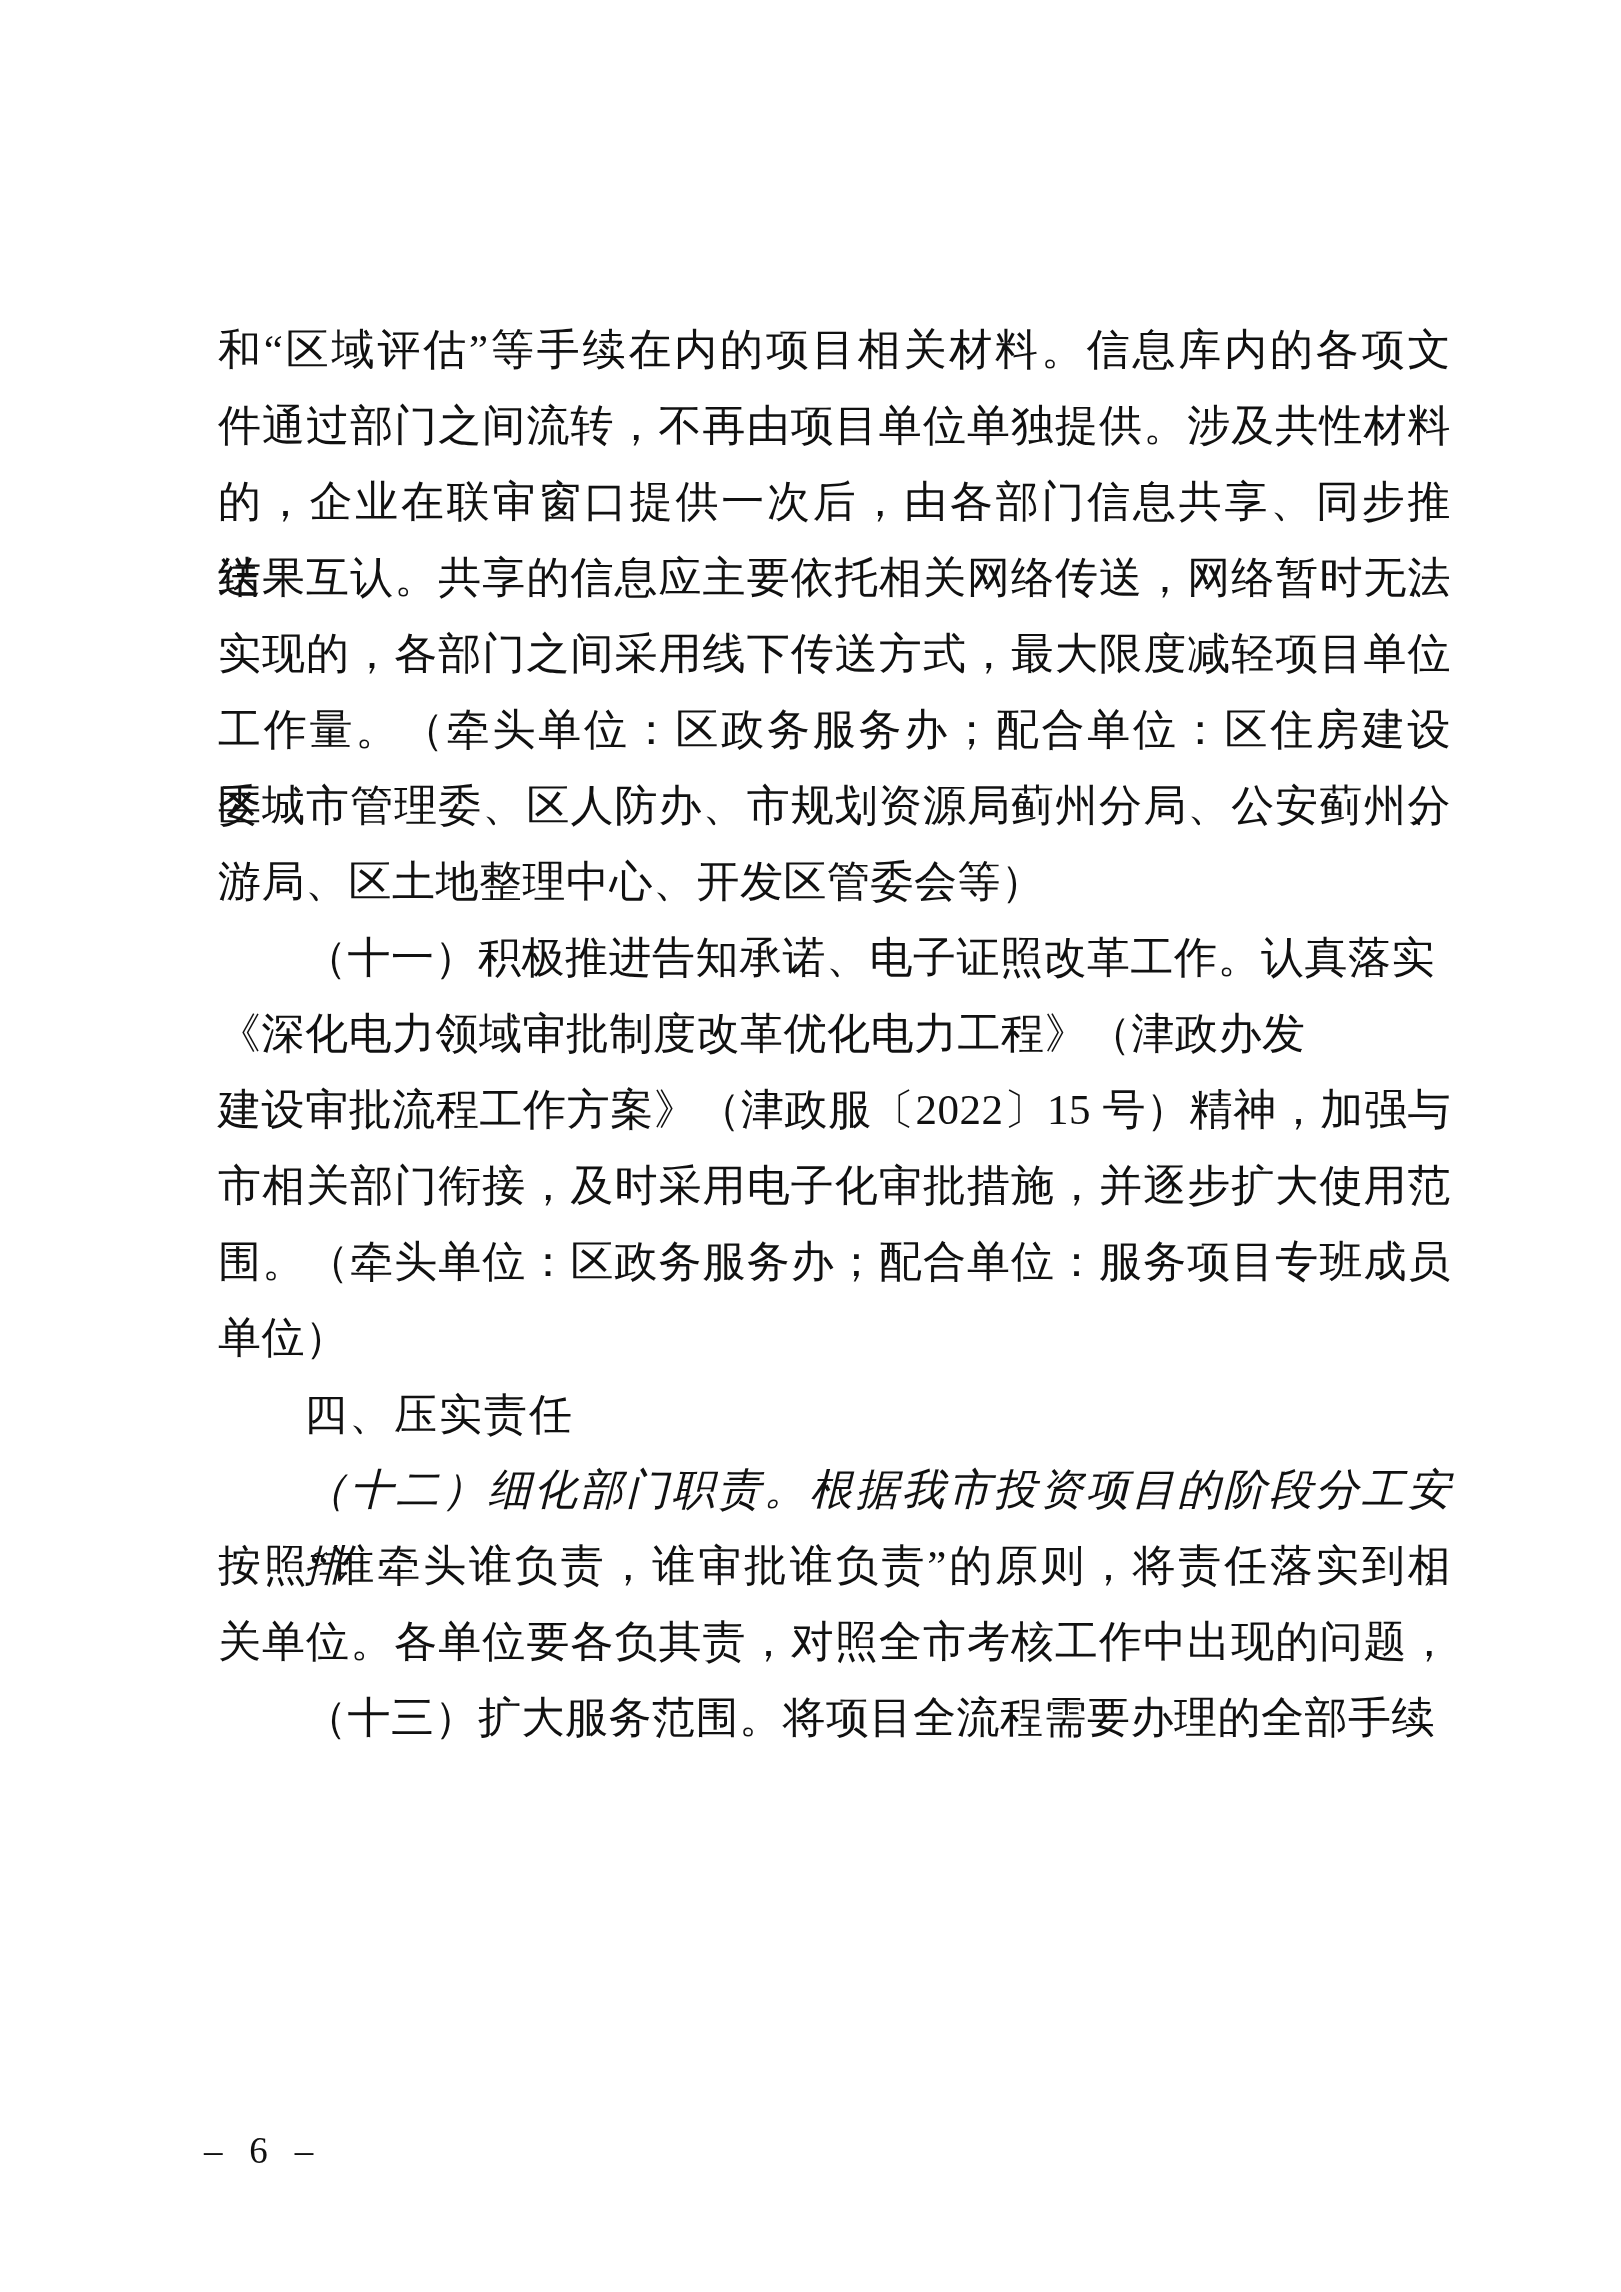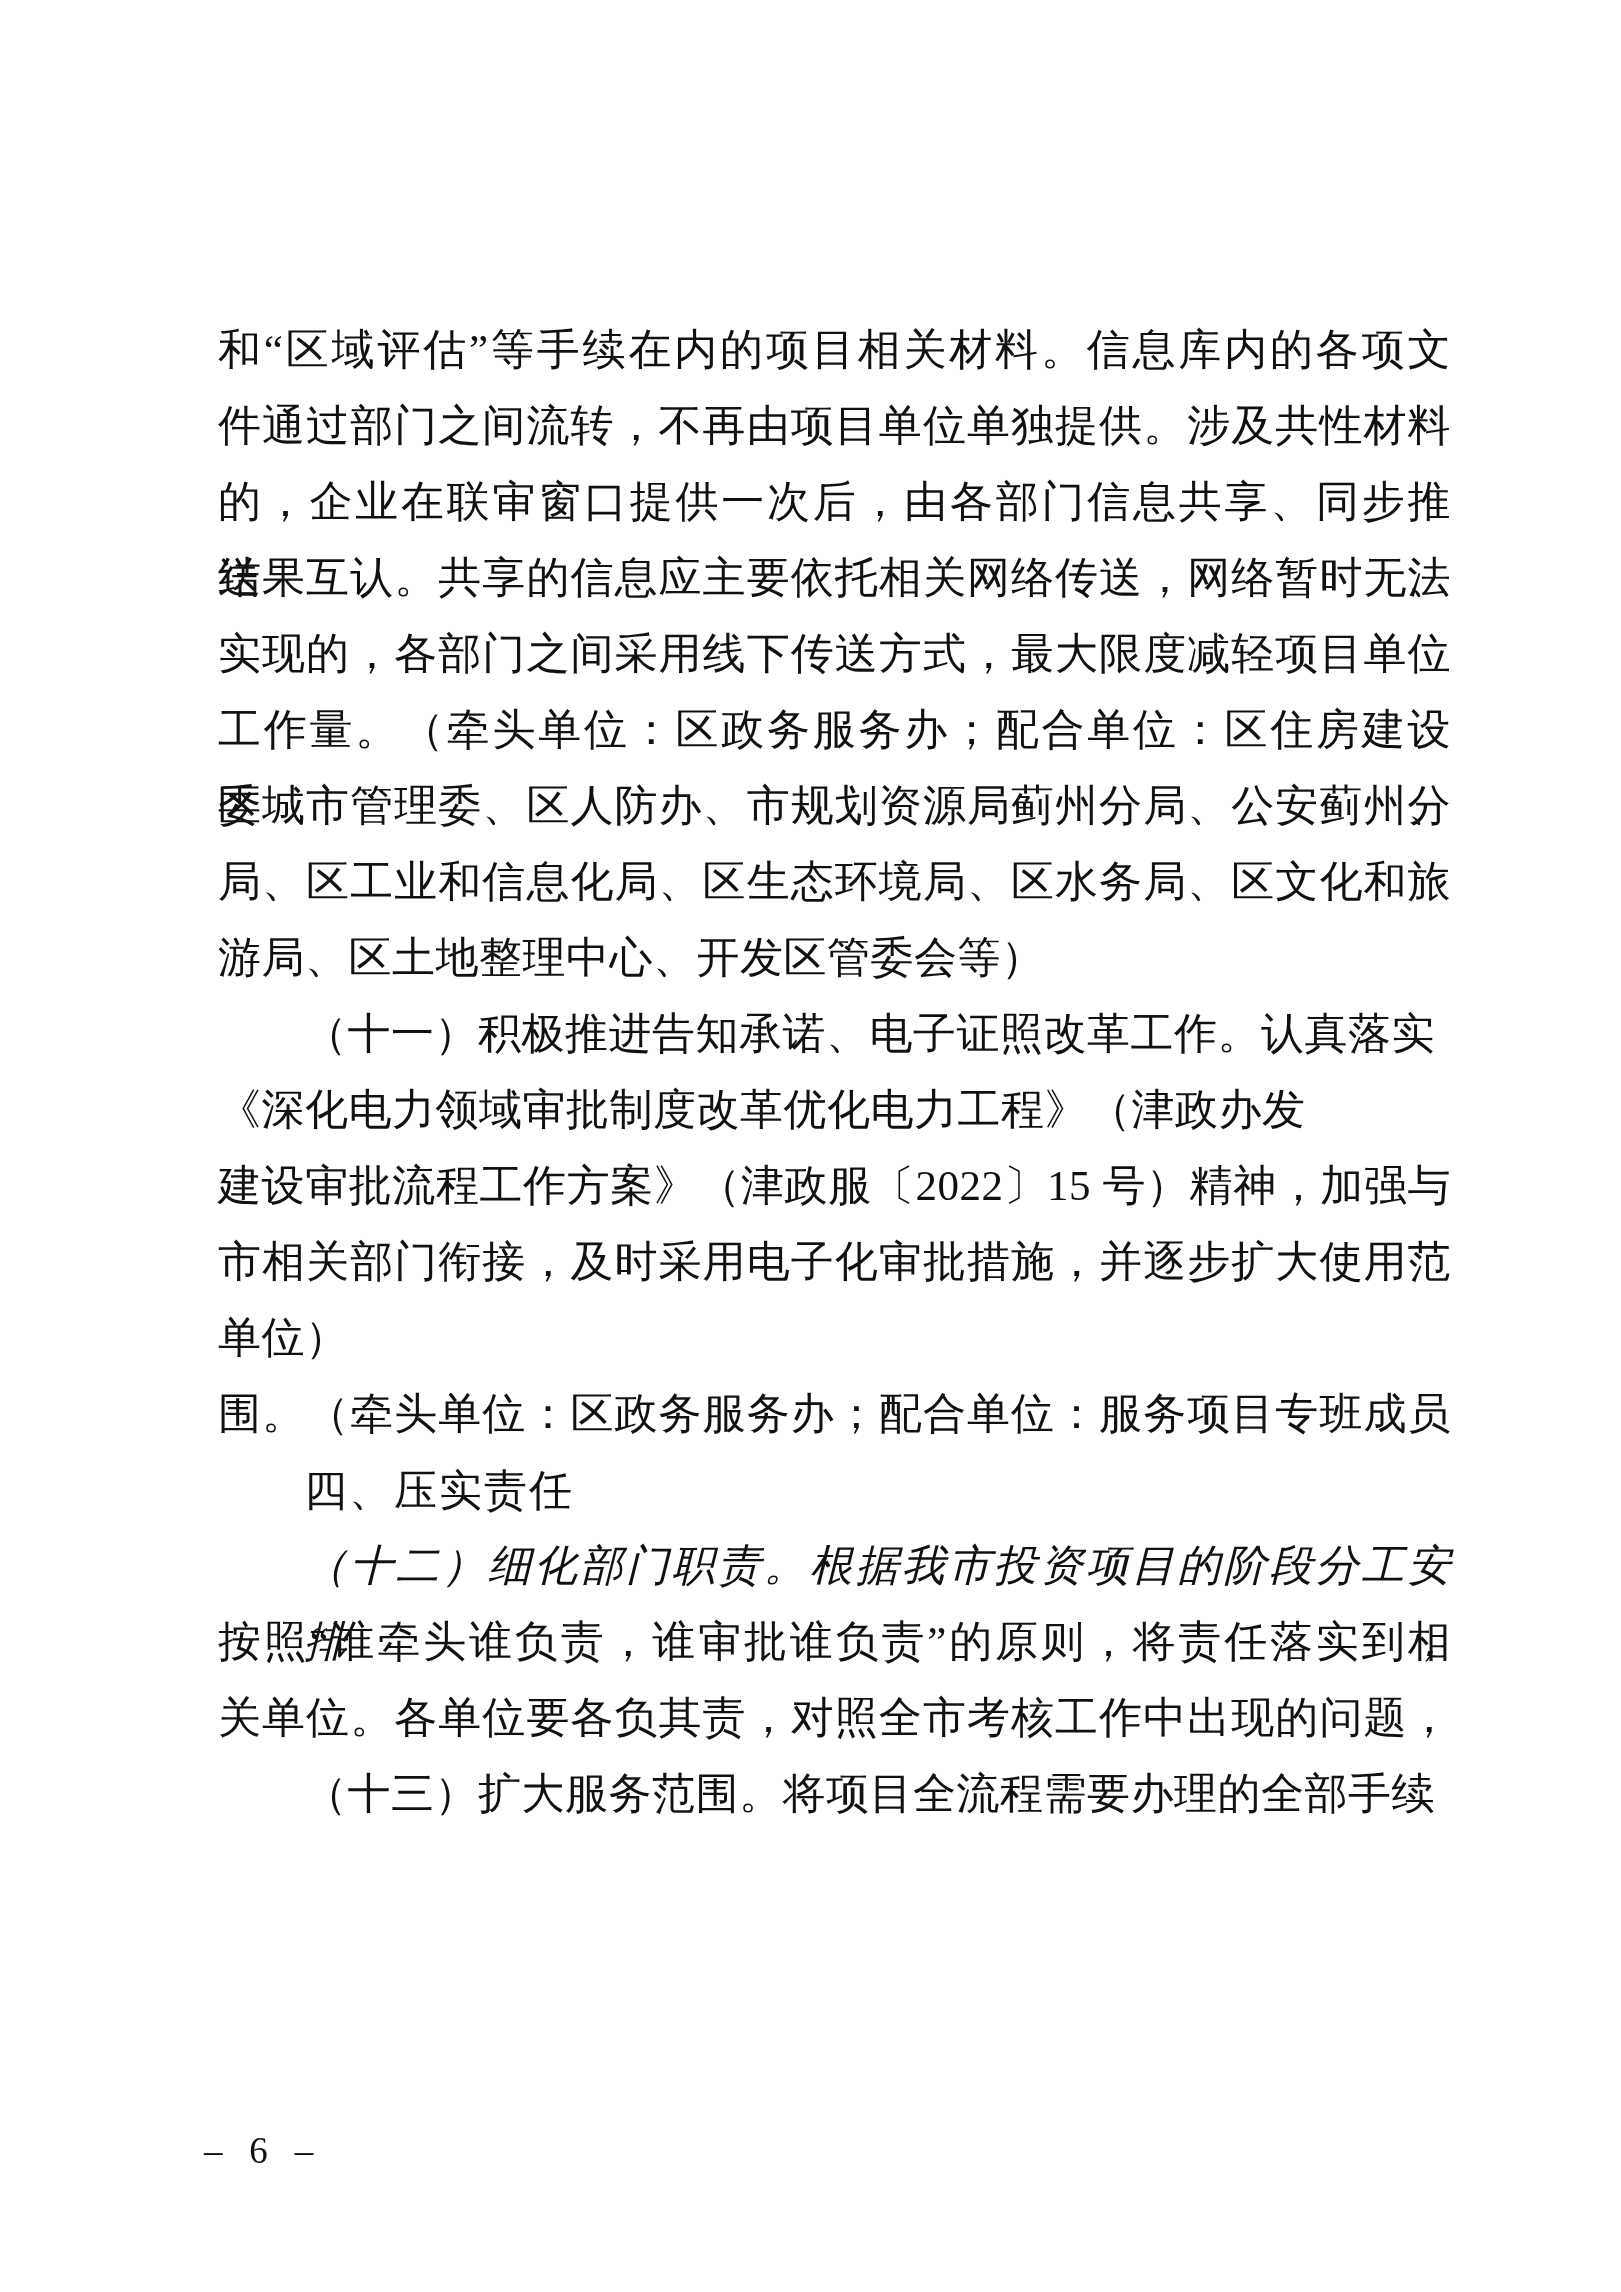--- a/index.html
+++ b/index.html
@@ -62,28 +62,27 @@
 
 <div class="page">
   <div class="content">
     <div class="line l-fill">和“区域评估”等手续在内的项目相关材料。信息库内的各项文</div>
     <div class="line l-fill">件通过部门之间流转，不再由项目单位单独提供。涉及共性材料</div>
     <div class="line l-fill">的，企业在联审窗口提供一次后，由各部门信息共享、同步推送、</div>
     <div class="line l-fill">结果互认。共享的信息应主要依托相关网络传送，网络暂时无法</div>
     <div class="line l-fill">实现的，各部门之间采用线下传送方式，最大限度减轻项目单位</div>
     <div class="line l-fill">工作量。（牵头单位：区政务服务办；配合单位：区住房建设委、</div>
     <div class="line l-fill">区城市管理委、区人防办、市规划资源局蓟州分局、公安蓟州分</div>
-    <div class="line l-fill">局、区工业和信息化局、区生态环境局、区水务局、区文化和旅</div>
     <div class="line">游局、区土地整理中心、开发区管委会等）</div>
     <div class="line l-ind">（十一）积极推进告知承诺、电子证照改革工作。认真落实</div>
     <div class="line">《深化电力领域审批制度改革优化电力工程》（津政办发</div>
     <div class="line l-fill">建设审批流程工作方案》（津政服〔2022〕15 号）精神，加强与</div>
     <div class="line l-fill">市相关部门衔接，及时采用电子化审批措施，并逐步扩大使用范</div>
+    <div class="line l-fill">围。（牵头单位：区政务服务办；配合单位：服务项目专班成员</div>
     <div class="line">单位）</div>
-    <div class="line l-fill">围。（牵头单位：区政务服务办；配合单位：服务项目专班成员</div>
     <div class="line l-ind l-head">四、压实责任</div>
     <div class="line l-ind l-fill">（十二）细化部门职责。根据我市投资项目的阶段分工安排，</div>
     <div class="line l-fill">按照“谁牵头谁负责，谁审批谁负责”的原则，将责任落实到相</div>
     <div class="line l-fill">关单位。各单位要各负其责，对照全市考核工作中出现的问题，</div>
     <div class="line l-ind">（十三）扩大服务范围。将项目全流程需要办理的全部手续</div>
   </div>
   <div class="footer">– 6 –</div>
 </div>
 
 

